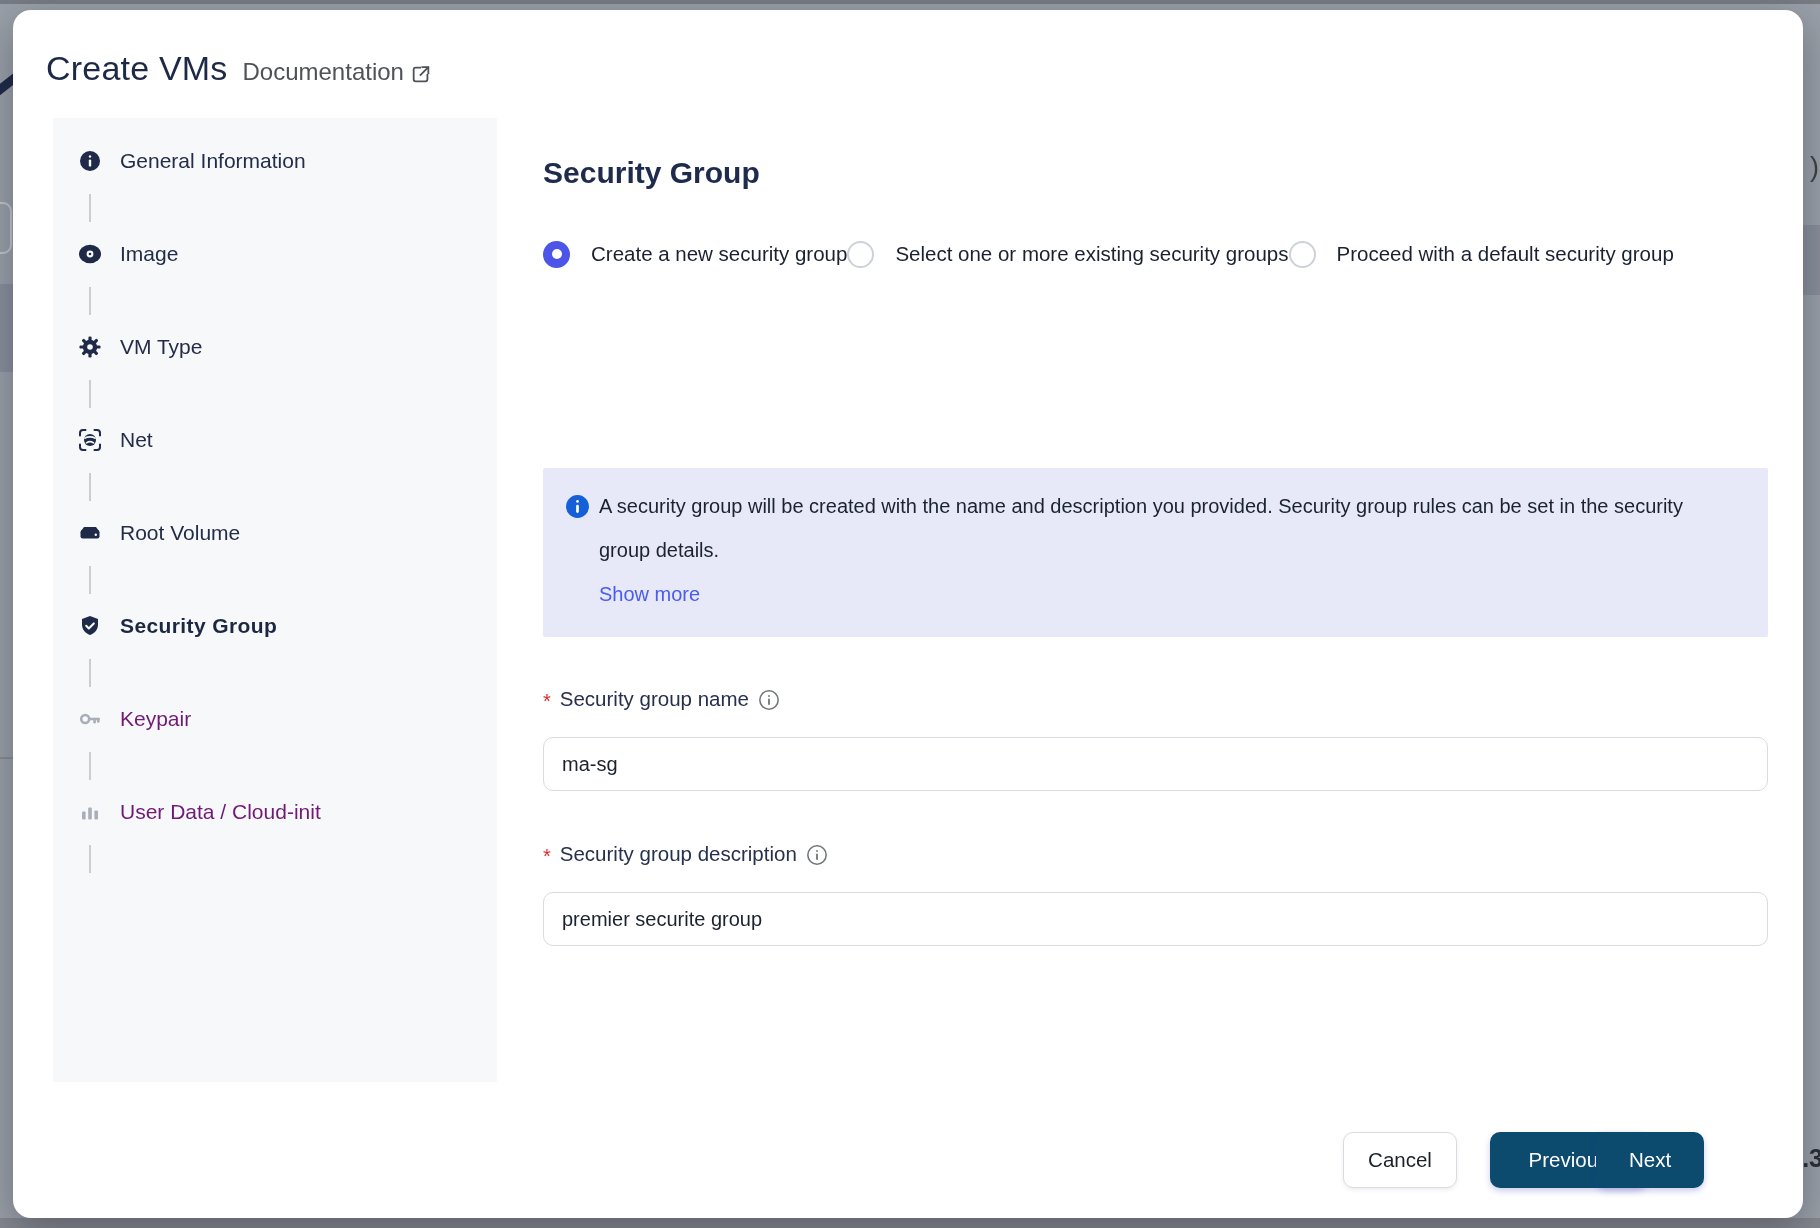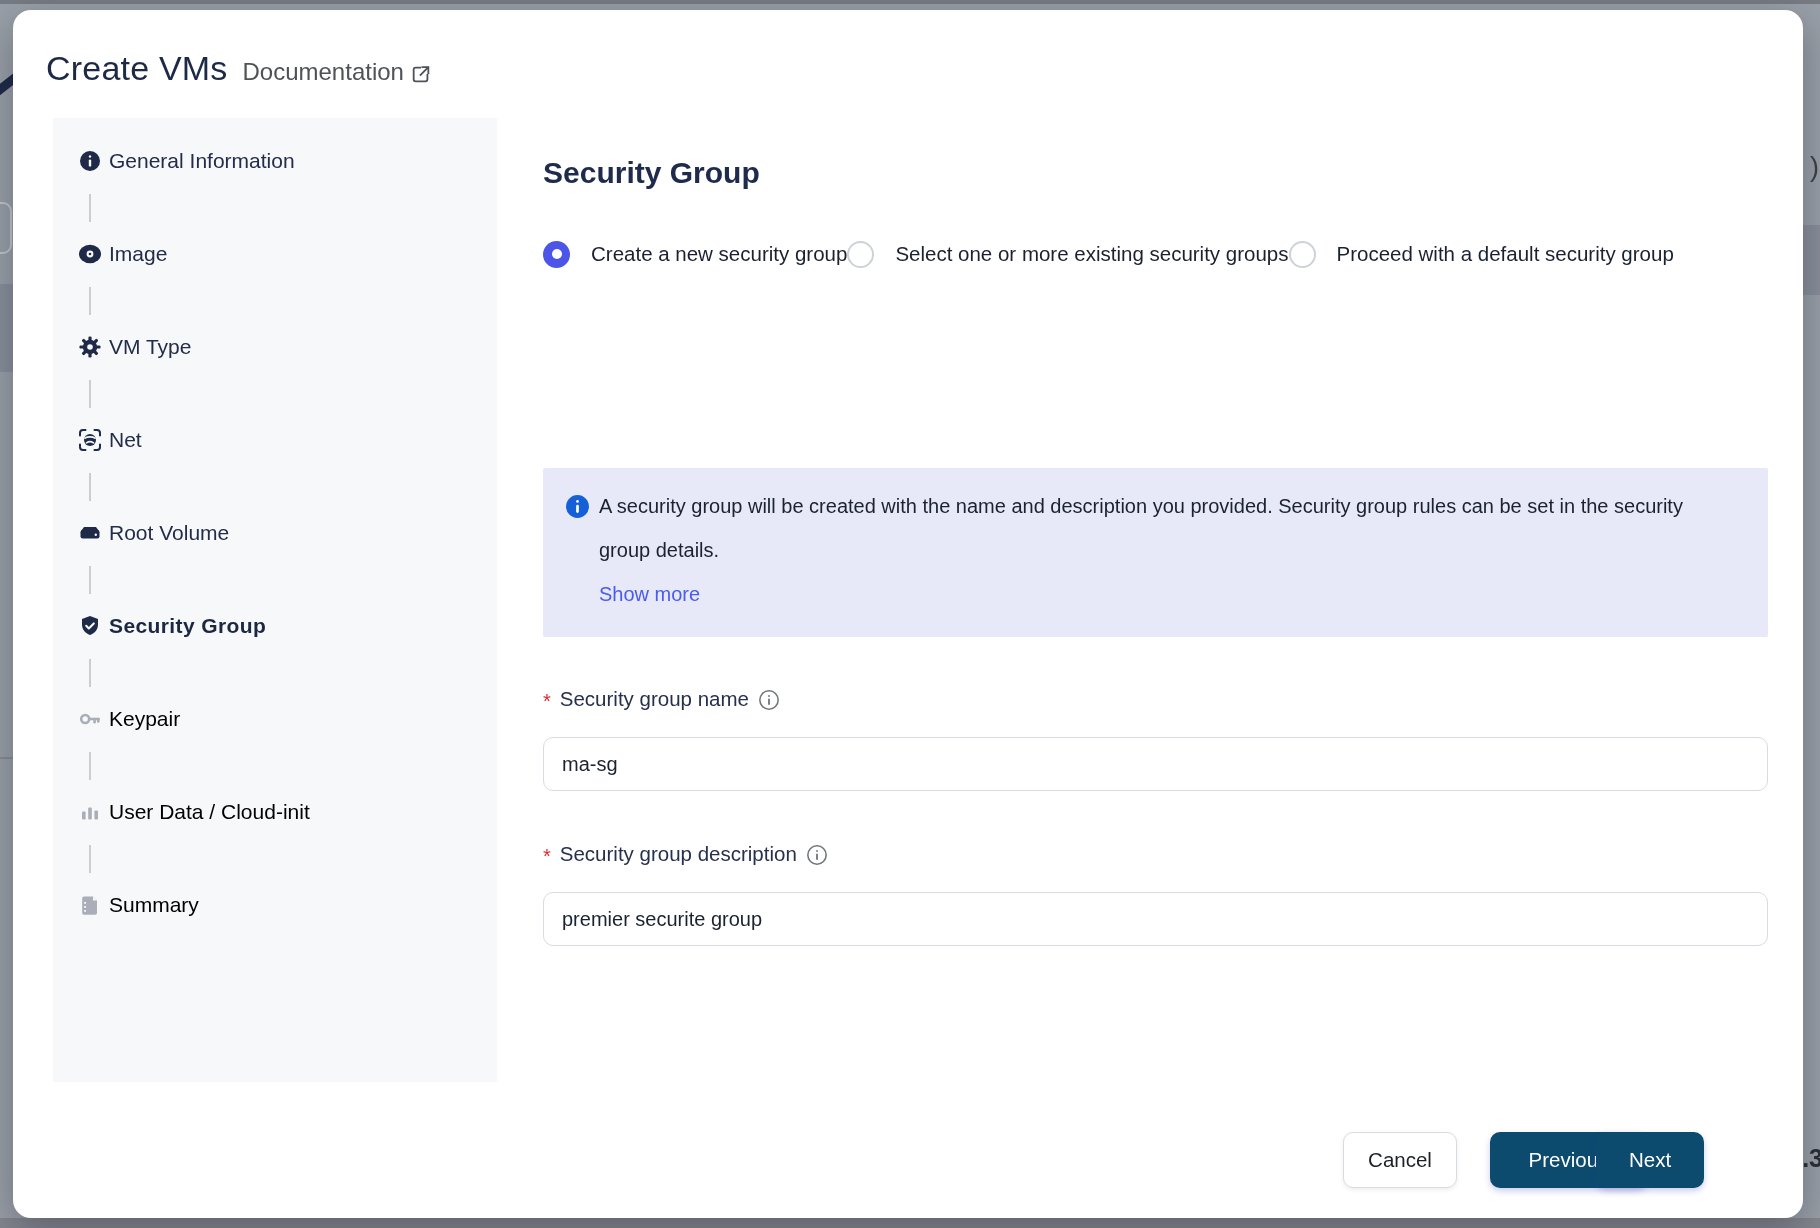--- a/index.html
+++ b/index.html
@@ -37,24 +37,24 @@
                   font-size:24px; color:#4f5357; cursor:pointer;margin-top:18px; }
   .doc-link svg { margin-top:3px; }
 
   
   .sidebar {
     position:absolute; left:40px; top:108px; width:444px; height:964px;
     background:#f7f8fa; padding:23px 0 0 25px;
   }
   .step { display:flex; align-items:center; height:40px; }
   .step .icon { width:24px; height:24px; flex:0 0 24px; color:#1e2a47; }
-  .step .lbl  { margin-left:7px; font-size:21px; color:#232d49; white-space:nowrap; }
+  .step .lbl  { margin-left:18px; font-size:21px; color:#232d49; white-space:nowrap; }
   .step.active .lbl { font-weight:700; color:#1c2742; letter-spacing:.4px; }
   .step.disabled .icon { color:#a9aeb9; }
-  .step.disabled .lbl  { color:#000000; }
+  .step.disabled .lbl  { color:#701a75; }
   .connector { height:53px; display:flex; align-items:center; }
   .connector i { display:block; width:2px; height:28px; background:#c9cdd4; margin-left:11px; }
 
   
   .heading { position:absolute; left:530px; top:146px; font-size:30px; font-weight:700; color:#1f2b4c; }
 
   .radio-group { position:absolute; left:530px; top:228px; display:flex; flex-direction:row; }
   .radio-row { display:flex; align-items:center; height:32px; cursor:pointer; }
   .radio { width:27px; height:27px; border-radius:50%; flex:0 0 27px; position:relative;
            background:#fff; border:2px solid #cdd2d9; }
@@ -235,32 +235,20 @@
             <rect x="10.2" y="7.5" width="3.6" height="12" rx="1"></rect>
             <rect x="16.4" y="10.5" width="3.6" height="9" rx="1"></rect>
           </svg>
       </span>
       <span class="lbl">User Data / Cloud-init</span>
     </div>
     <div class="connector">
         <i></i>
       </div>
 
-    <div class="step disabled">
-      <span class="icon">
-        <svg width="24" height="24" viewBox="0 0 24 24">
-            <path d="M6 3.5h9l4 4V20a1.8 1.8 0 0 1-1.8 1.8H6A1.8 1.8 0 0 1 4.2 20V5.3A1.8 1.8 0 0 1 6 3.5z" fill="currentColor"></path>
-            <path d="M15 3.5l4 4h-4z" fill="#f7f8fa"></path>
-            <rect x="6.2" y="9" width="1.8" height="1.8" fill="#f7f8fa"></rect>
-            <rect x="6.2" y="13" width="1.8" height="1.8" fill="#f7f8fa"></rect>
-            <rect x="6.2" y="17" width="1.8" height="1.8" fill="#f7f8fa"></rect>
-          </svg>
-      </span>
-      <span class="lbl">Summary</span>
-    </div>
   </div>
 
   <div class="heading">Security Group</div>
 
   <div class="radio-group">
     <div class="radio-row">
       <span class="radio checked"></span>
       <span class="lbl">Create a new security group</span>
     </div>
     <div class="radio-row">

